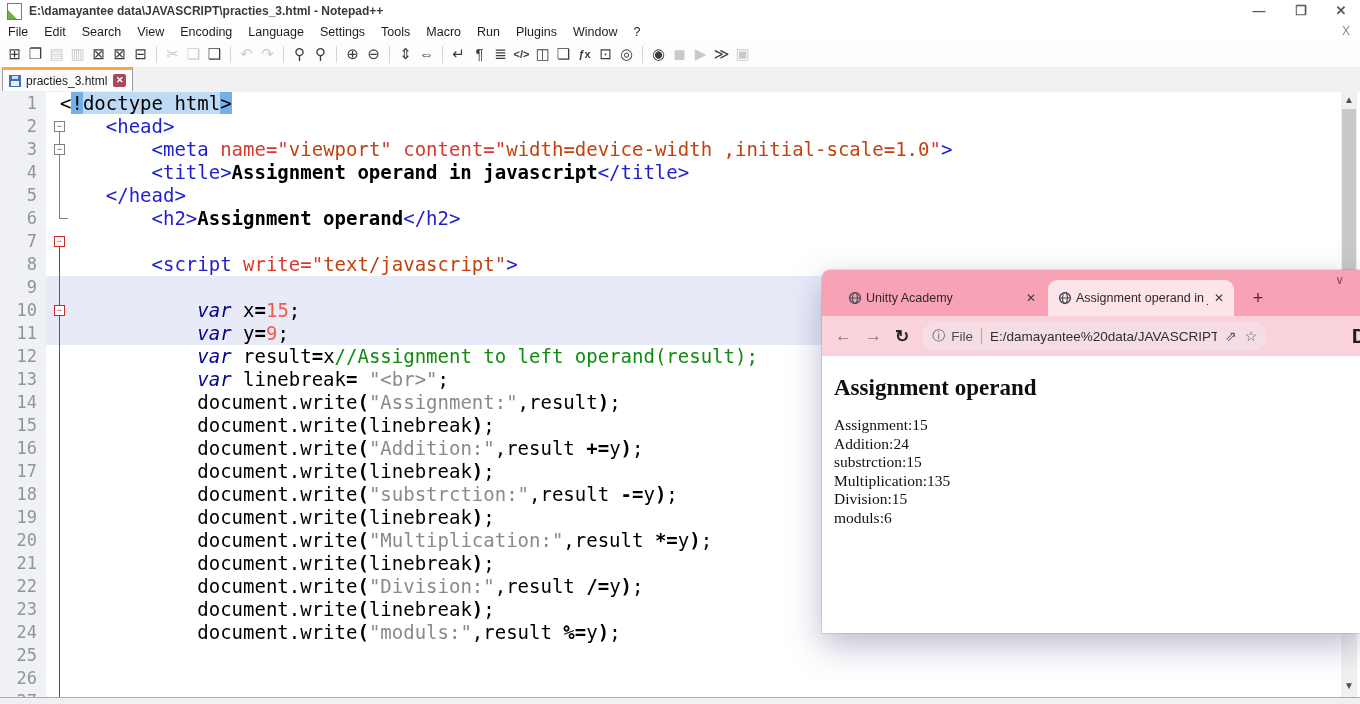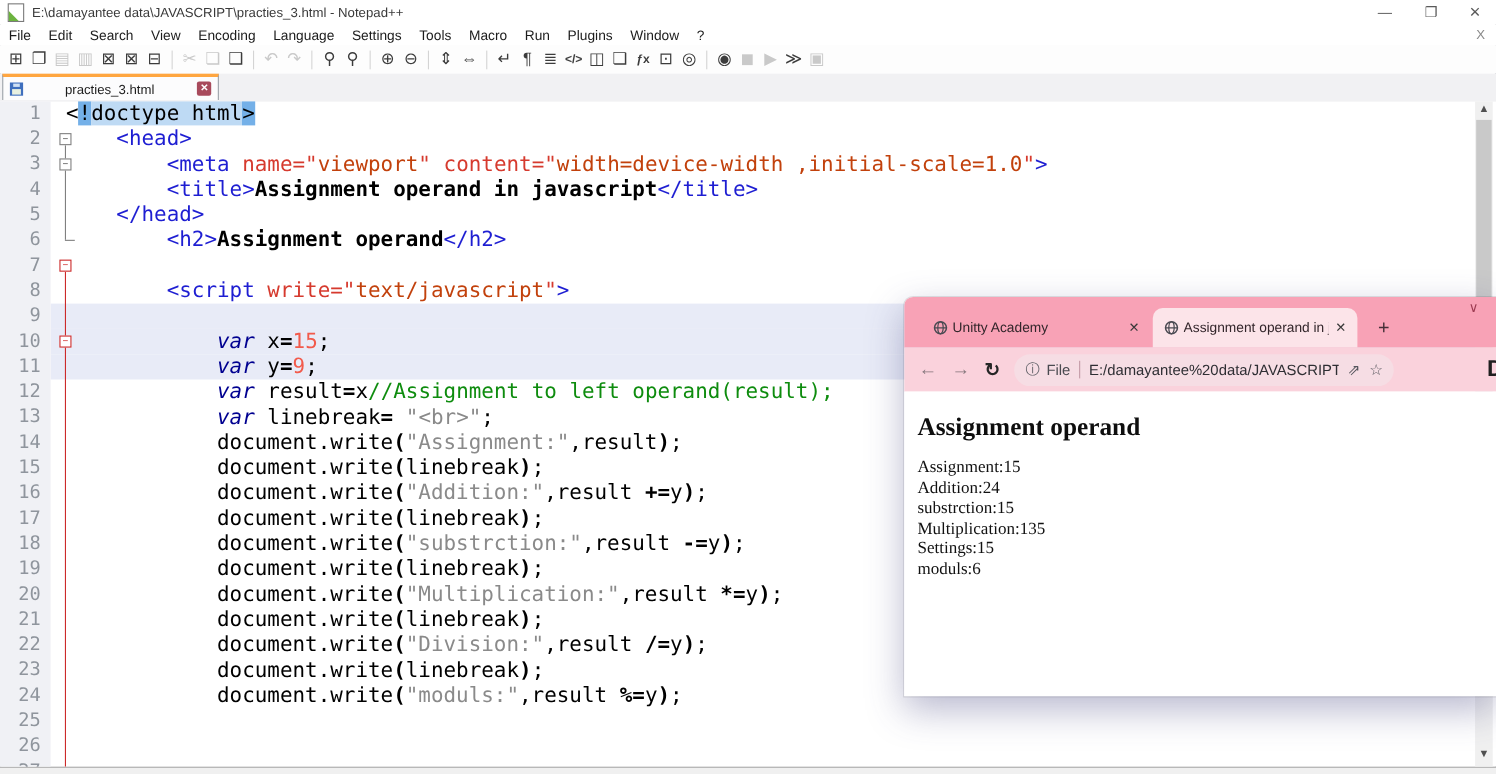--- a/index.html
+++ b/index.html
@@ -1,35 +1,35 @@
 <!DOCTYPE html>
 <html><head>
 <meta charset="utf-8">
 <style>
   html,body{margin:0;padding:0;background:#d8d8d8;font-family:"Liberation Sans",sans-serif;}
   .screen{position:relative;width:1360px;height:704px;background:#fff;overflow:hidden;
           box-shadow:inset 0 0 0 1px #9a9aa2;}
   
-  .titlebar{position:absolute;left:0;top:0;width:1360px;height:22px;background:#fff;display:flex;align-items:center;}
+  .titlebar{position:absolute;left:0;top:0;width:1360px;height:22px;background:#fff;display:flex;align-items:center;font-weight:bold;}
   .npp-icon{width:13px;height:15px;margin-left:7px;background:#fff;border:1px solid #7a7a7a;position:relative;}
   .npp-icon:after{content:"";position:absolute;left:0;bottom:0;width:0;height:0;border-left:9px solid #6cb33f;border-top:9px solid transparent;}
   .title-text{margin-left:7px;font-size:12px;color:#3a3a3a;}
   .wbtn{position:absolute;top:0;width:34px;height:22px;text-align:center;line-height:22px;font-size:13px;color:#5a5a5a;cursor:default;}
   .wbtn.min{right:84px}.wbtn.max{right:42px}.wbtn.cls{right:2px}
   .menubar{position:absolute;left:0;top:22px;width:1360px;height:19px;background:#fff;font-size:12.5px;color:#1c1c1c;display:flex;align-items:center;}
   .mi{padding:0 8px;}
   .menu-x{position:absolute;right:10px;top:0;color:#8a8a8a;font-size:12px;line-height:19px;}
   .toolbar{position:absolute;left:0;top:41px;width:1360px;height:26px;background:#fdfdfd;display:flex;align-items:center;padding-left:4px;box-sizing:border-box;}
   .tic{display:inline-block;min-width:21px;text-align:center;font-size:15px;color:#3c3c3c;line-height:24px;}
   .tic.dis{color:#c9c9c9;}
   .tic.small{font-size:11px;font-weight:bold;}
   .tsep{display:inline-block;width:1px;height:17px;background:#d4d4d4;margin:0 5px;}
   
   .tabbar{position:absolute;left:0;top:67px;width:1360px;height:25px;background:#f1f1f3;border-bottom:1px solid #c8c8cc;}
-  .npp-tab{position:absolute;left:2px;top:0;height:24px;background:#fcfcfd;border:1px solid #9aa0a8;border-bottom:none;border-top:3px solid #ffa640;display:flex;align-items:center;padding:0 6px;box-sizing:border-box;gap:33px;}
+  .npp-tab{position:absolute;left:2px;top:0;height:24px;background:#fcfcfd;border:1px solid #9aa0a8;border-bottom:none;border-top:3px solid #ffa640;display:flex;align-items:center;padding:0 6px;box-sizing:border-box;}
   .floppy{width:12px;height:12px;background:#3f6fbe;position:relative;margin-right:5px;}
   .floppy:after{content:"";position:absolute;left:2px;bottom:1px;width:8px;height:5px;background:#e8f0e0;}
   .floppy:before{content:"";position:absolute;left:3px;top:1px;width:6px;height:3px;background:#cfe0f4;}
   .npp-tab-label{font-size:12px;color:#1c1c1c;margin-right:6px;}
   .tab-close{width:13px;height:13px;background:#a84a5c;border-radius:2px;color:#fff;font-size:9px;font-weight:bold;text-align:center;line-height:13px;}
   
   .editor{position:absolute;left:0;top:92px;width:1360px;height:605px;background:#fff;overflow:hidden;}
   .code{position:absolute;left:46px;top:0;right:19px;font-family:"DejaVu Sans Mono","Liberation Mono",monospace;font-size:19px;}
   .cl{height:23px;line-height:23px;white-space:pre;padding-left:14px;}
   .cl.band{background:#e8ebf7;}
@@ -258,19 +258,19 @@
       </div>
       <span class="b-avatar">D</span>
     </div>
     <div class="b-content">
       <div class="b-h2">Assignment operand</div>
       <div class="b-lines" id="b-lines">
           <div>Assignment:15</div>
           <div>Addition:24</div>
           <div>substrction:15</div>
           <div>Multiplication:135</div>
-          <div>Settings:15</div>
+          <div>Division:15</div>
           <div>moduls:6</div>
         </div>
     </div>
   </div>
 
 </div>
 
 </body></html>

